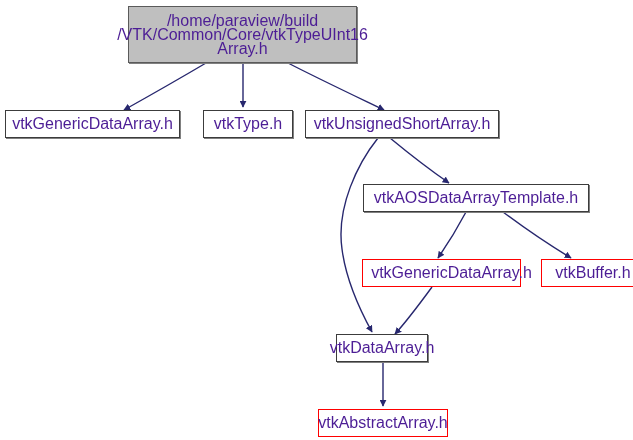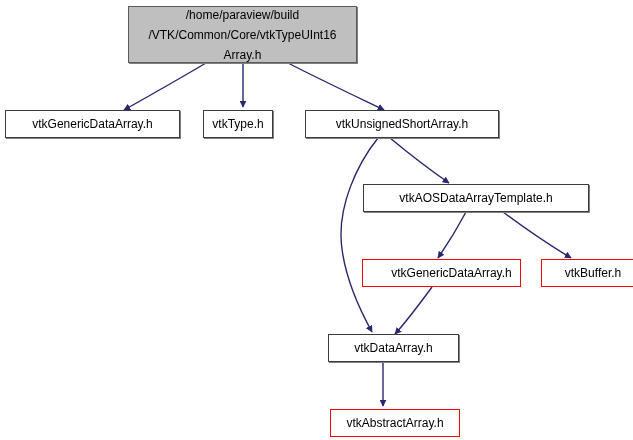--- a/index.html
+++ b/index.html
@@ -25,23 +25,23 @@
   }
   .node {
     position: absolute;
     box-sizing: border-box;
     display: flex;
     align-items: center;
     justify-content: center;
     text-align: center;
     background: #ffffff;
     border: 1px solid #404040;
-    color: #000000;
-    font-size: 12px;
-    line-height: 20px;
+    color: #4c1d95;
+    font-size: 16px;
+    line-height: 14px;
     white-space: pre-line;
     z-index: 2;
   }
   .node.root {
     background: #bfbfbf;
     border: 1px solid #5a5a5a;
     box-shadow: 1px 1px 0 0 #808080;
   }
   .node.plain {
     border: 1px solid #3c3c3c;
@@ -75,22 +75,22 @@
       <path d="M 503,212 C 523,227 551,246 571,258" fill="none" stroke="#27276e" stroke-width="1.4" marker-end="url(#arrow)"></path>
       <path d="M 432,287 C 421,302 406,322 395,334" fill="none" stroke="#27276e" stroke-width="1.4" marker-end="url(#arrow)"></path>
       <path d="M 383,362 C 383,375 383,392 383,406" fill="none" stroke="#27276e" stroke-width="1.4" marker-end="url(#arrow)"></path>
     </svg>
 
   <div id="node-layer">
       <div class="node root" style="left: 128px; top: 6px; width: 229px; height: 57px;"><span class="node-label">/home/paraview/build
 /VTK/Common/Core/vtkTypeUInt16
 Array.h</span></div>
       <div class="node plain" style="left: 5px; top: 110px; width: 175px; height: 28px;"><span class="node-label">vtkGenericDataArray.h</span></div>
-      <div class="node plain" style="left: 203px; top: 110px; width: 70px; height: 28px;"><span class="node-label">vtkType.h</span></div>
+      <div class="node plain" style="left: 203px; top: 110px; width: 90px; height: 28px;"><span class="node-label">vtkType.h</span></div>
       <div class="node plain" style="left: 305px; top: 110px; width: 194px; height: 28px;"><span class="node-label">vtkUnsignedShortArray.h</span></div>
       <div class="node plain" style="left: 363px; top: 184px; width: 226px; height: 28px;"><span class="node-label">vtkAOSDataArrayTemplate.h</span></div>
       <div class="node highlight" style="left: 362px; top: 259px; width: 159px; height: 28px; padding-left: 20px;"><span class="node-label">vtkGenericDataArray.h</span></div>
       <div class="node highlight" style="left: 541px; top: 259px; width: 104px; height: 28px;"><span class="node-label">vtkBuffer.h</span></div>
-      <div class="node plain" style="left: 328px; top: 334px; width: 131px; height: 28px;"><span class="node-label">vtkDataArray.h</span></div>
-      <div class="node highlight" style="left: 318px; top: 409px; width: 130px; height: 28px; margin-left: 12px;"><span class="node-label">vtkAbstractArray.h</span></div>
+      <div class="node plain" style="left: 336px; top: 334px; width: 92px; height: 28px;"><span class="node-label">vtkDataArray.h</span></div>
+      <div class="node highlight" style="left: 318px; top: 409px; width: 130px; height: 28px;"><span class="node-label">vtkAbstractArray.h</span></div>
     </div>
 
 </div>
 
 </body></html>

